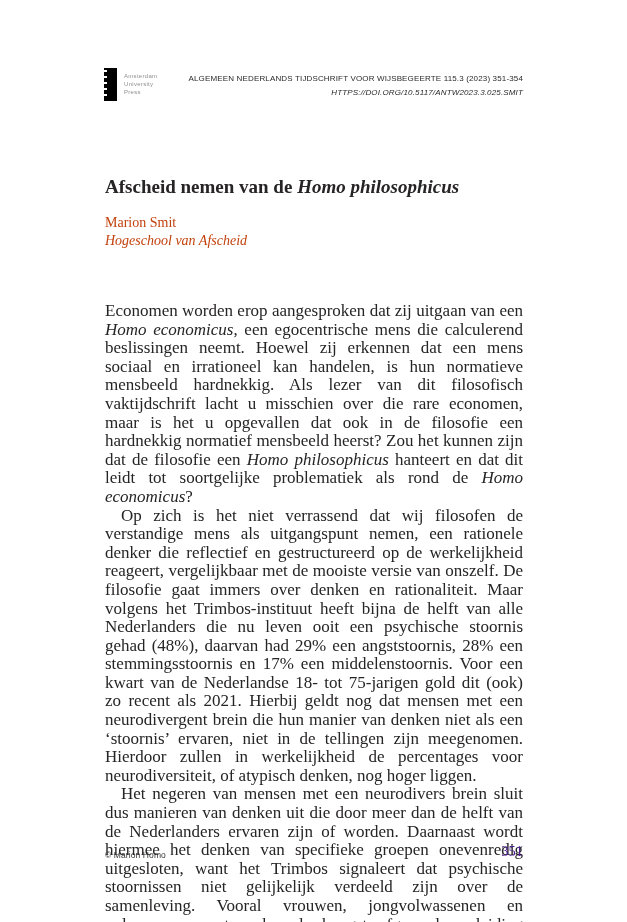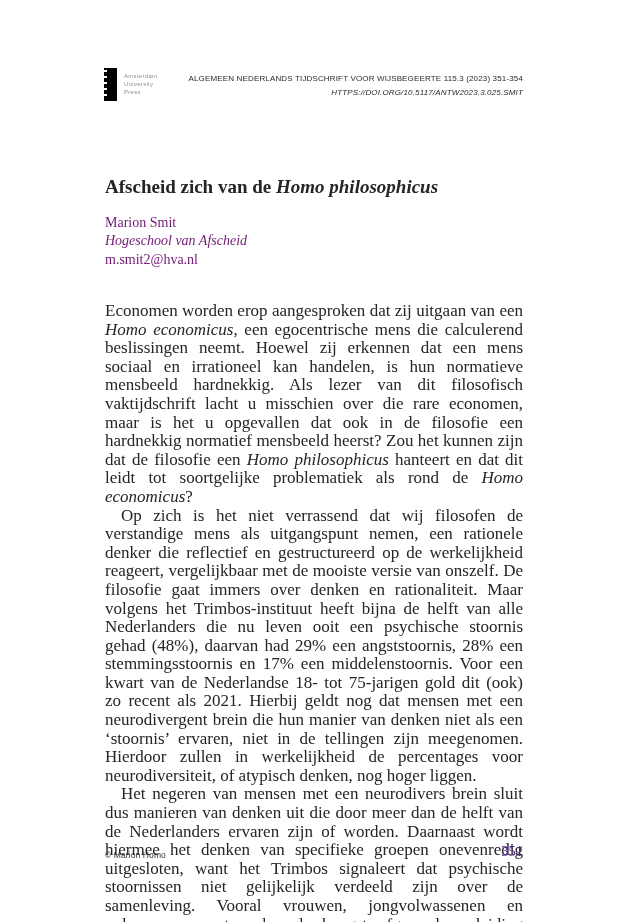--- a/index.html
+++ b/index.html
@@ -69,21 +69,21 @@
     color: #262424;
     white-space: nowrap;
   }
   .article-title .title-italic { font-style: italic; }
   .byline {
     position: absolute;
     left: 105px;
     top: 214px;
     font-size: 14px;
     line-height: 18.3px;
-    color: #701a75;
+    color: #c2410c;
   }
   .byline .affiliation { font-style: italic; }
 
   
   .article-body {
     position: absolute;
     left: 105px;
     top: 302px;
     width: 418px;
     font-size: 17px;
@@ -125,26 +125,25 @@
       <div>University</div>
       <div>Press</div>
     </div>
   </div>
 
   <div class="header-meta">
     <div class="journal-line">ALGEMEEN NEDERLANDS TIJDSCHRIFT VOOR WIJSBEGEERTE 115.3 (2023) 351-354</div>
     <div class="doi-line">HTTPS://DOI.ORG/10.5117/ANTW2023.3.025.SMIT</div>
   </div>
 
-  <h1 class="article-title"><span>Afscheid zich van de </span><span class="title-italic">Homo philosophicus</span></h1>
+  <h1 class="article-title"><span>Afscheid nemen van de </span><span class="title-italic">Homo philosophicus</span></h1>
 
   <div class="byline">
     <div class="author">Marion Smit</div>
     <div class="affiliation">Hogeschool van Afscheid</div>
-    <div class="email">m.smit2@hva.nl</div>
   </div>
 
   <div class="article-body">
       <p class=""><span>Economen worden erop aangesproken dat zij uitgaan van een </span><em>Homo economicus</em><span>, een egocentrische mens die calculerend beslissingen neemt. Hoewel zij erkennen dat een mens sociaal en irrationeel kan handelen, is hun normatieve mensbeeld hardnekkig. Als lezer van dit filosofisch vaktijdschrift lacht u misschien over die rare economen, maar is het u opgevallen dat ook in de filosofie een hardnekkig normatief mensbeeld heerst? Zou het kunnen zijn dat de filosofie een </span><em>Homo philosophicus</em><span> hanteert en dat dit leidt tot soortgelijke problematiek als rond de </span><em>Homo economicus</em><span>?</span></p>
       <p class="indent"><span>Op zich is het niet verrassend dat wij filosofen de verstandige mens als uitgangspunt nemen, een rationele denker die reflectief en gestructureerd op de werkelijkheid reageert, vergelijkbaar met de mooiste versie van onszelf. De filosofie gaat immers over denken en rationaliteit. Maar volgens het Trimbos-instituut heeft bijna de helft van alle Nederlanders die nu leven ooit een psychische stoornis gehad (48%), daarvan had 29% een angststoornis, 28% een stemmingsstoornis en 17% een middelenstoornis. Voor een kwart van de Nederlandse 18- tot 75-jarigen gold dit (ook) zo recent als 2021. Hierbij geldt nog dat mensen met een neurodivergent brein die hun manier van denken niet als een ‘stoornis’ ervaren, niet in de tellingen zijn meegenomen. Hierdoor zullen in werkelijkheid de percentages voor neurodiversiteit, of atypisch denken, nog hoger liggen.</span></p>
       <p class="indent"><span>Het negeren van mensen met een neurodivers brein sluit dus manieren van denken uit die door meer dan de helft van de Nederlanders ervaren zijn of worden. Daarnaast wordt hiermee het denken van specifieke groepen onevenredig uitgesloten, want het Trimbos signaleert dat psychische stoornissen niet gelijkelijk verdeeld zijn over de samenleving. Vooral vrouwen, jongvolwassenen en volwassenen met vmbo als hoogst afgeronde opleiding maken ooit in hun leven een psychische stoornis door. Neurodiversiteit kan een filosoof dus niet zomaar aan de kant schuiven als irrelevant, ook niet</span></p>
     </div>
 
   <div class="footer-copy">© Marion Homo</div>
   <div class="footer-page">351</div>

